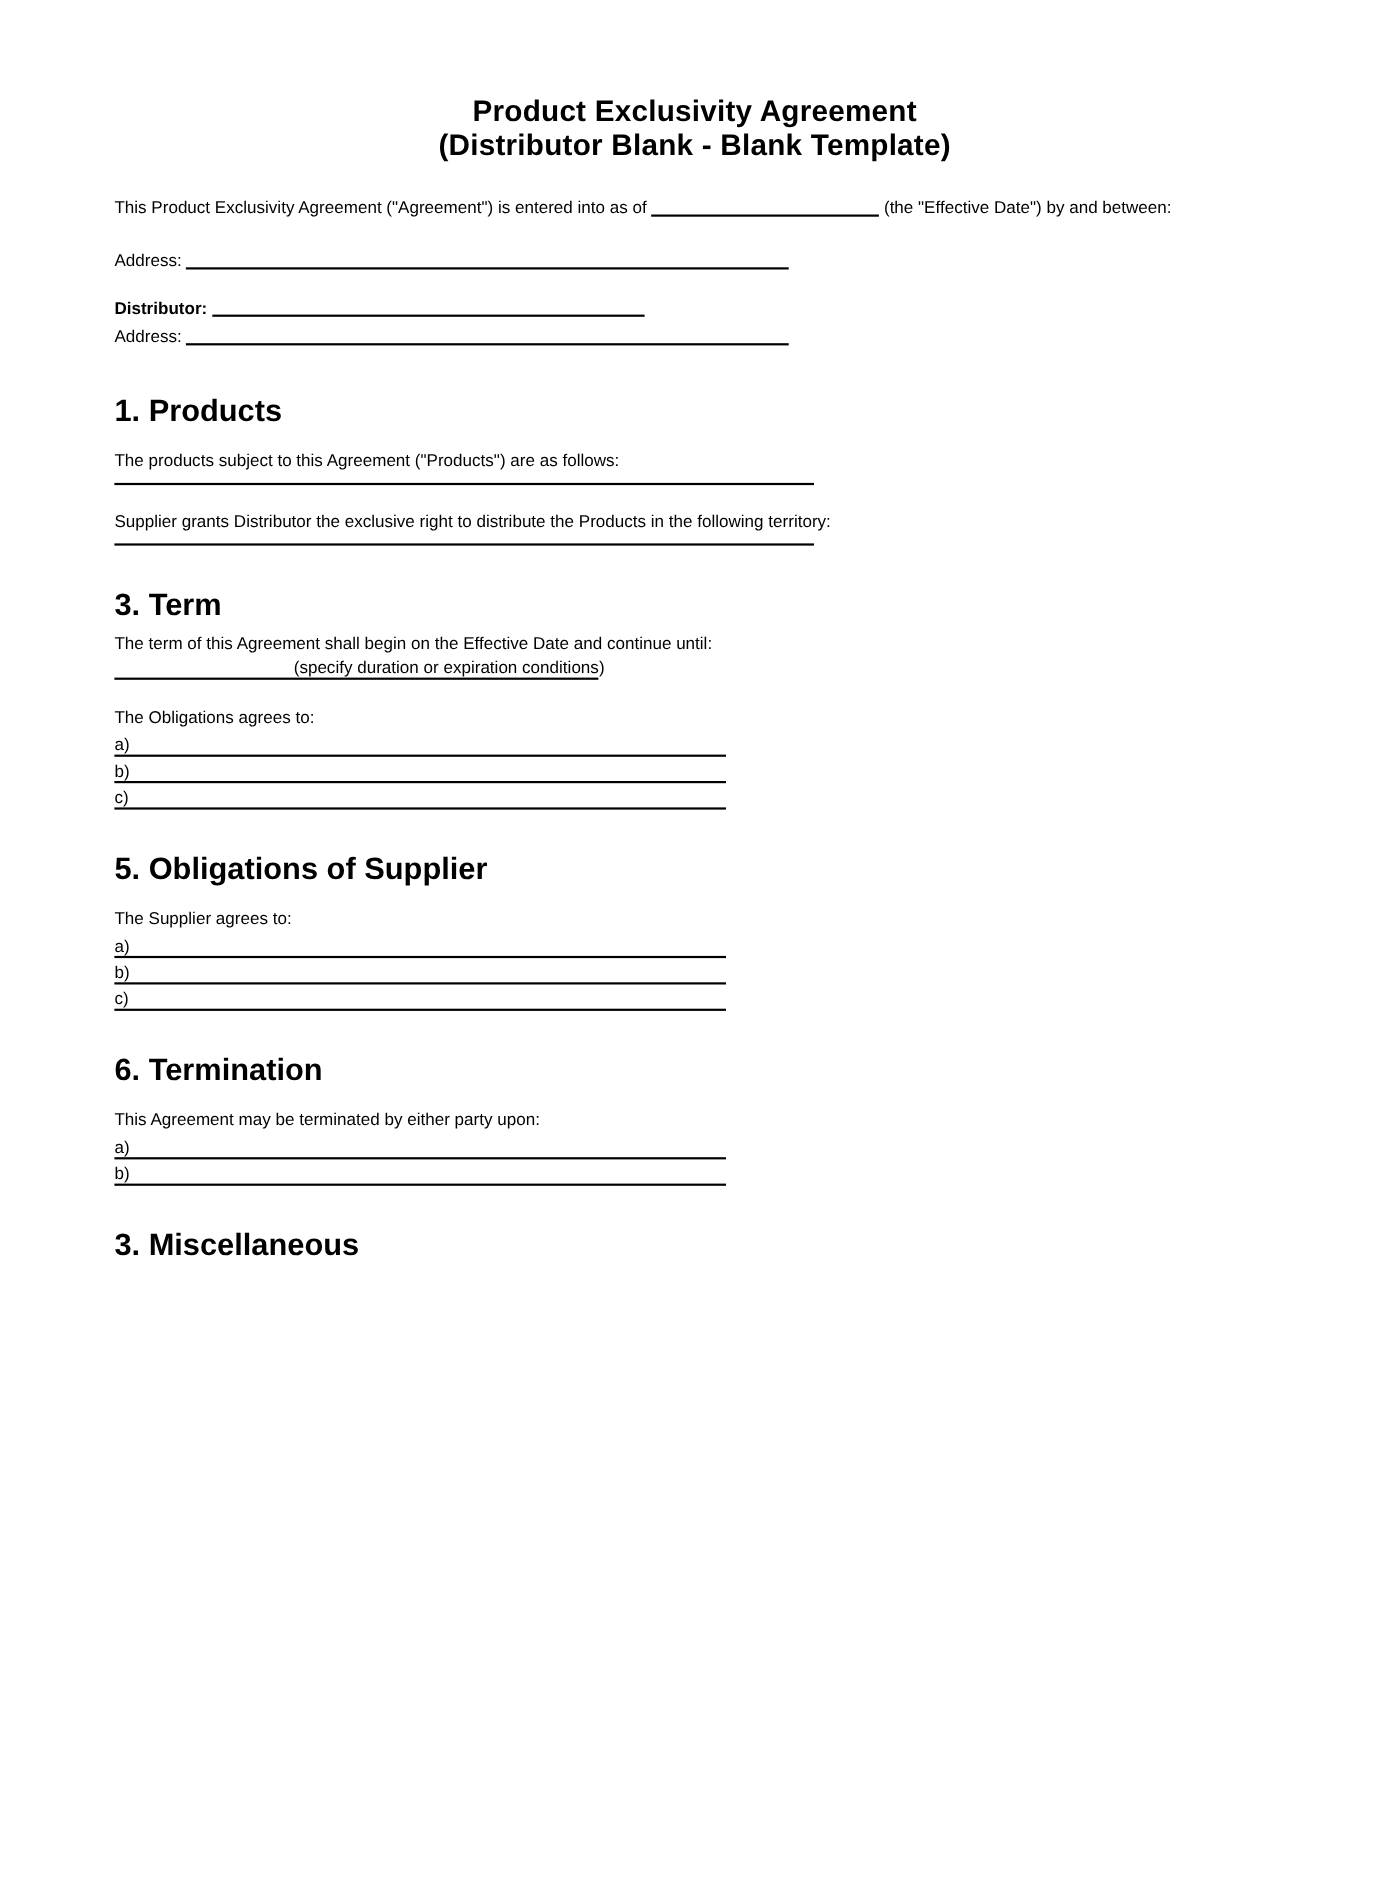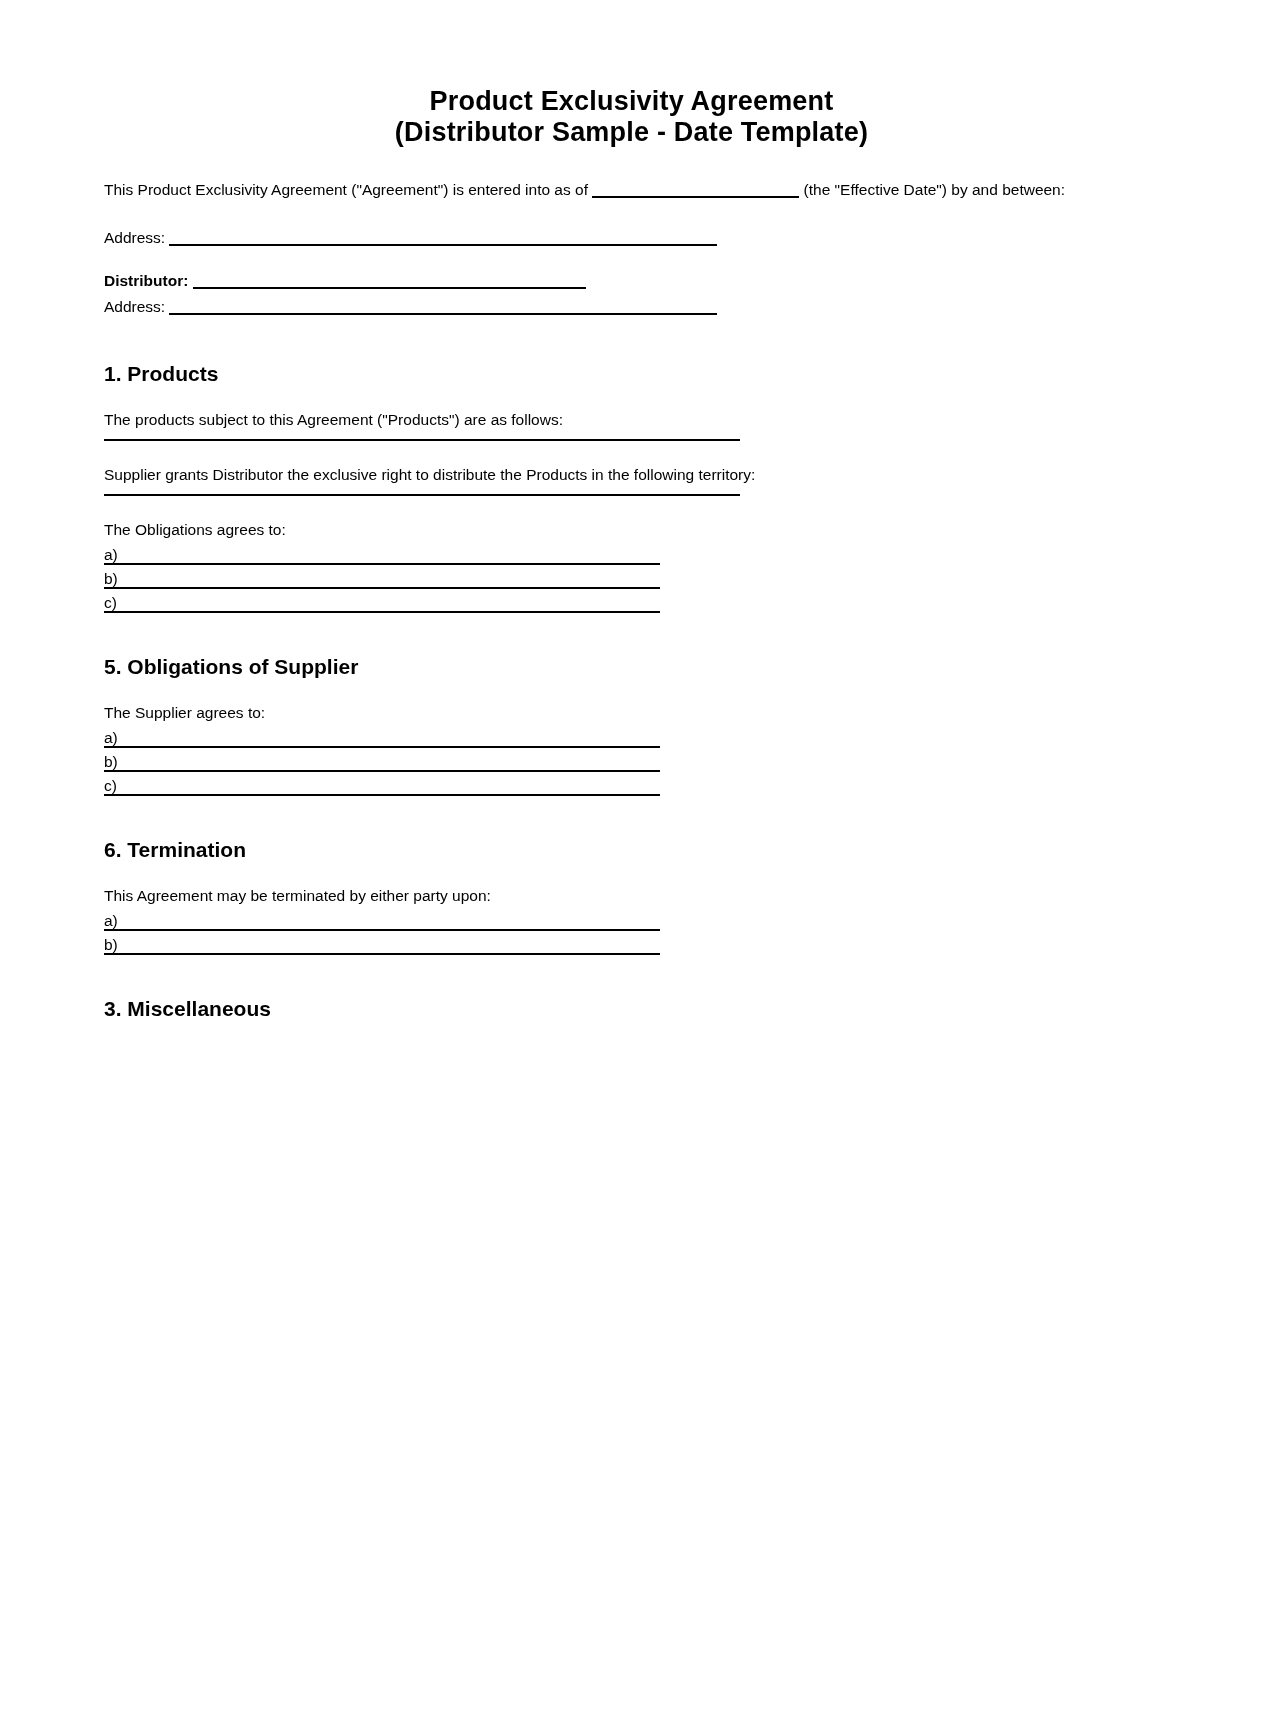--- a/index.html
+++ b/index.html
@@ -28,21 +28,21 @@
     display: inline-block;
     height: 14px;
     border-bottom: 2px solid #000;
     vertical-align: -3px;
   }
   .party { margin: 24px 0 0 0; }
   .party + .party { margin-top: 17px; }
   .party-row { line-height: 26px; }
   .party-label { font-weight: 700; }
   h2.sec-heading {
-    font-size: 21px;
+    font-size: 28px;
     line-height: 24px;
     font-weight: 700;
     margin: 42px 0 0 0;
   }
   p.sec-body { margin: 22px 0 0 0; }
   p.sec-body.tight { margin-top: 12px; }
   .blank-line {
     width: 636px;
     height: 10px;
     border-bottom: 2.5px solid #000;
@@ -62,21 +62,21 @@
     padding-left: 163px;
   }
 </style>
 </head>
 <body>
 
 <div class="page">
 
   <h1 class="doc-title">
     <span>Product Exclusivity Agreement</span><br>
-    <span>(Distributor Sample - Date Template)</span>
+    <span>(Distributor Blank - Blank Template)</span>
   </h1>
 
   <p class="intro">
     <span>This Product Exclusivity Agreement ("Agreement") is entered into as of</span>
     <span class="blank" style="width:207px"></span>
     <span>(the "Effective Date") by and between:</span>
   </p>
 
   <div class="party">
     <div class="party-row">
@@ -100,20 +100,25 @@
     <h2 class="sec-heading">1. Products</h2>
     <p class="sec-body">The products subject to this Agreement ("Products") are as follows:</p>
     <div class="blank-line"></div>
   </div>
 
   <div class="section">
     <p class="sec-body">Supplier grants Distributor the exclusive right to distribute the Products in the following territory:</p>
     <div class="blank-line"></div>
   </div>
 
+  <div class="section">
+    <h2 class="sec-heading">3. Term</h2>
+    <p class="sec-body tight">The term of this Agreement shall begin on the Effective Date and continue until:</p>
+    <p class="term-line"><span class="term-fill">(specify duration or expiration conditions</span><span>)</span></p>
+  </div>
 
   <div class="section">
     <p class="sec-body">The Obligations agrees to:</p>
     <div class="list-row"><span>a)</span></div>
     <div class="list-row"><span>b)</span></div>
     <div class="list-row"><span>c)</span></div>
   </div>
 
   <div class="section">
     <h2 class="sec-heading">5. Obligations of Supplier</h2>

